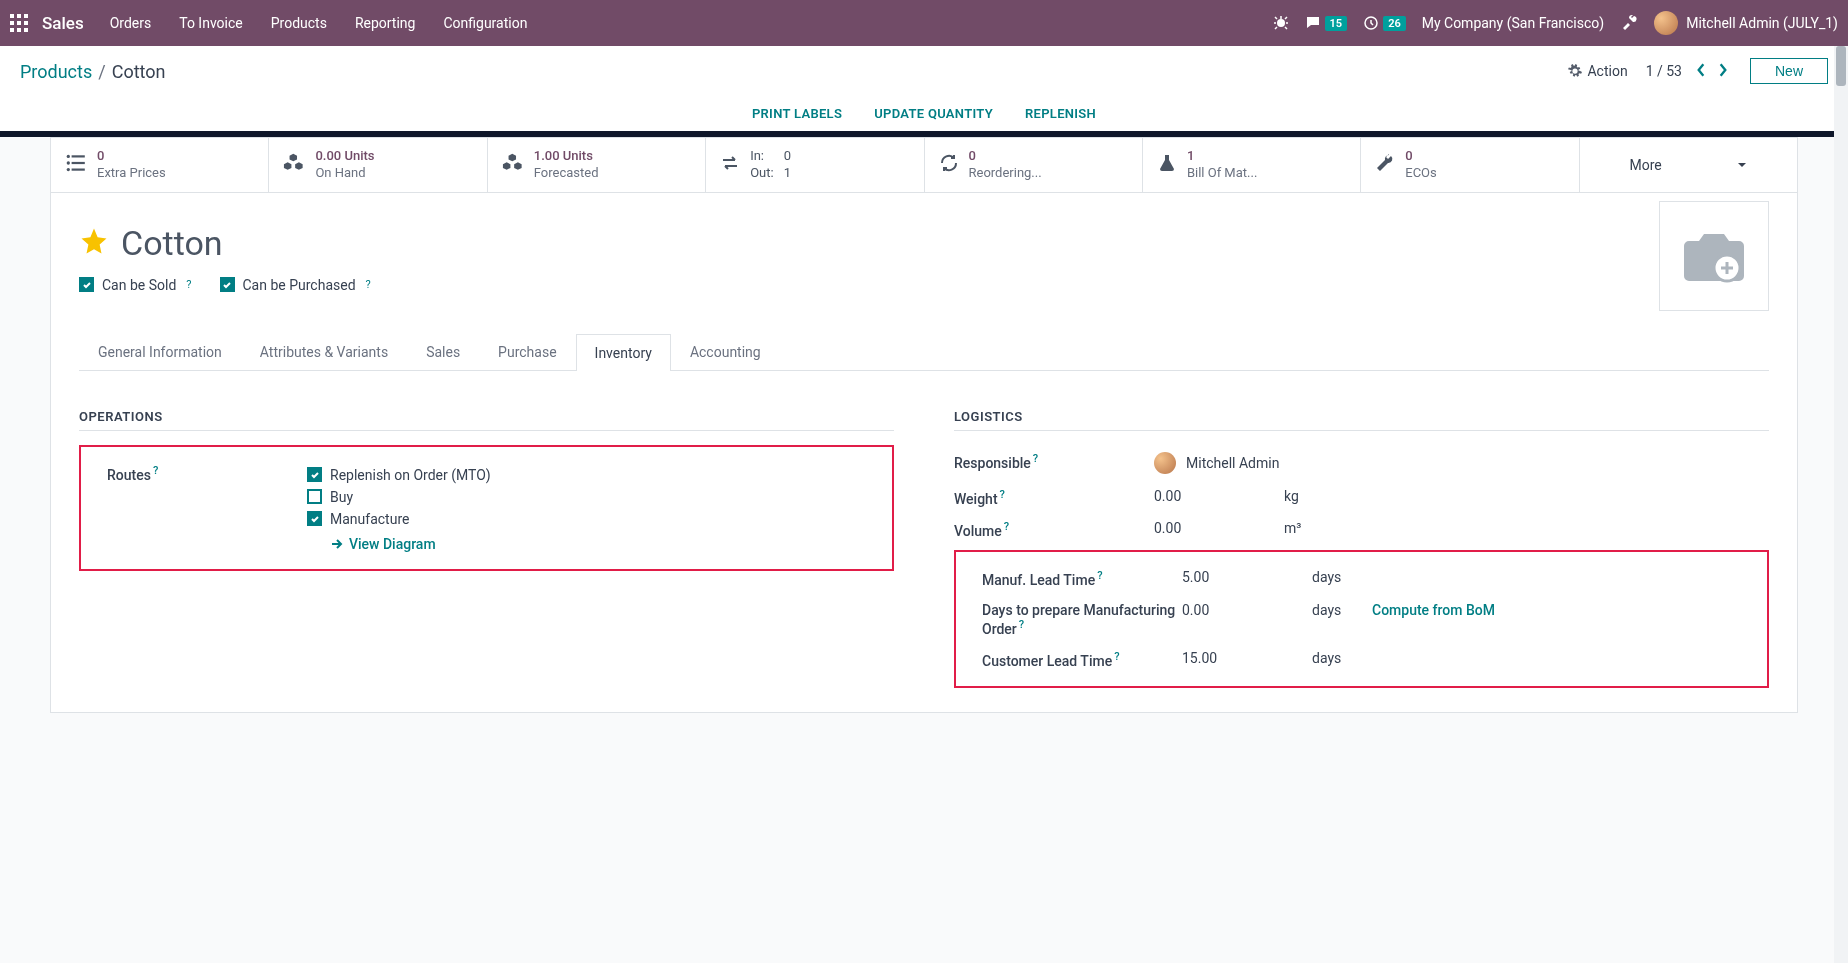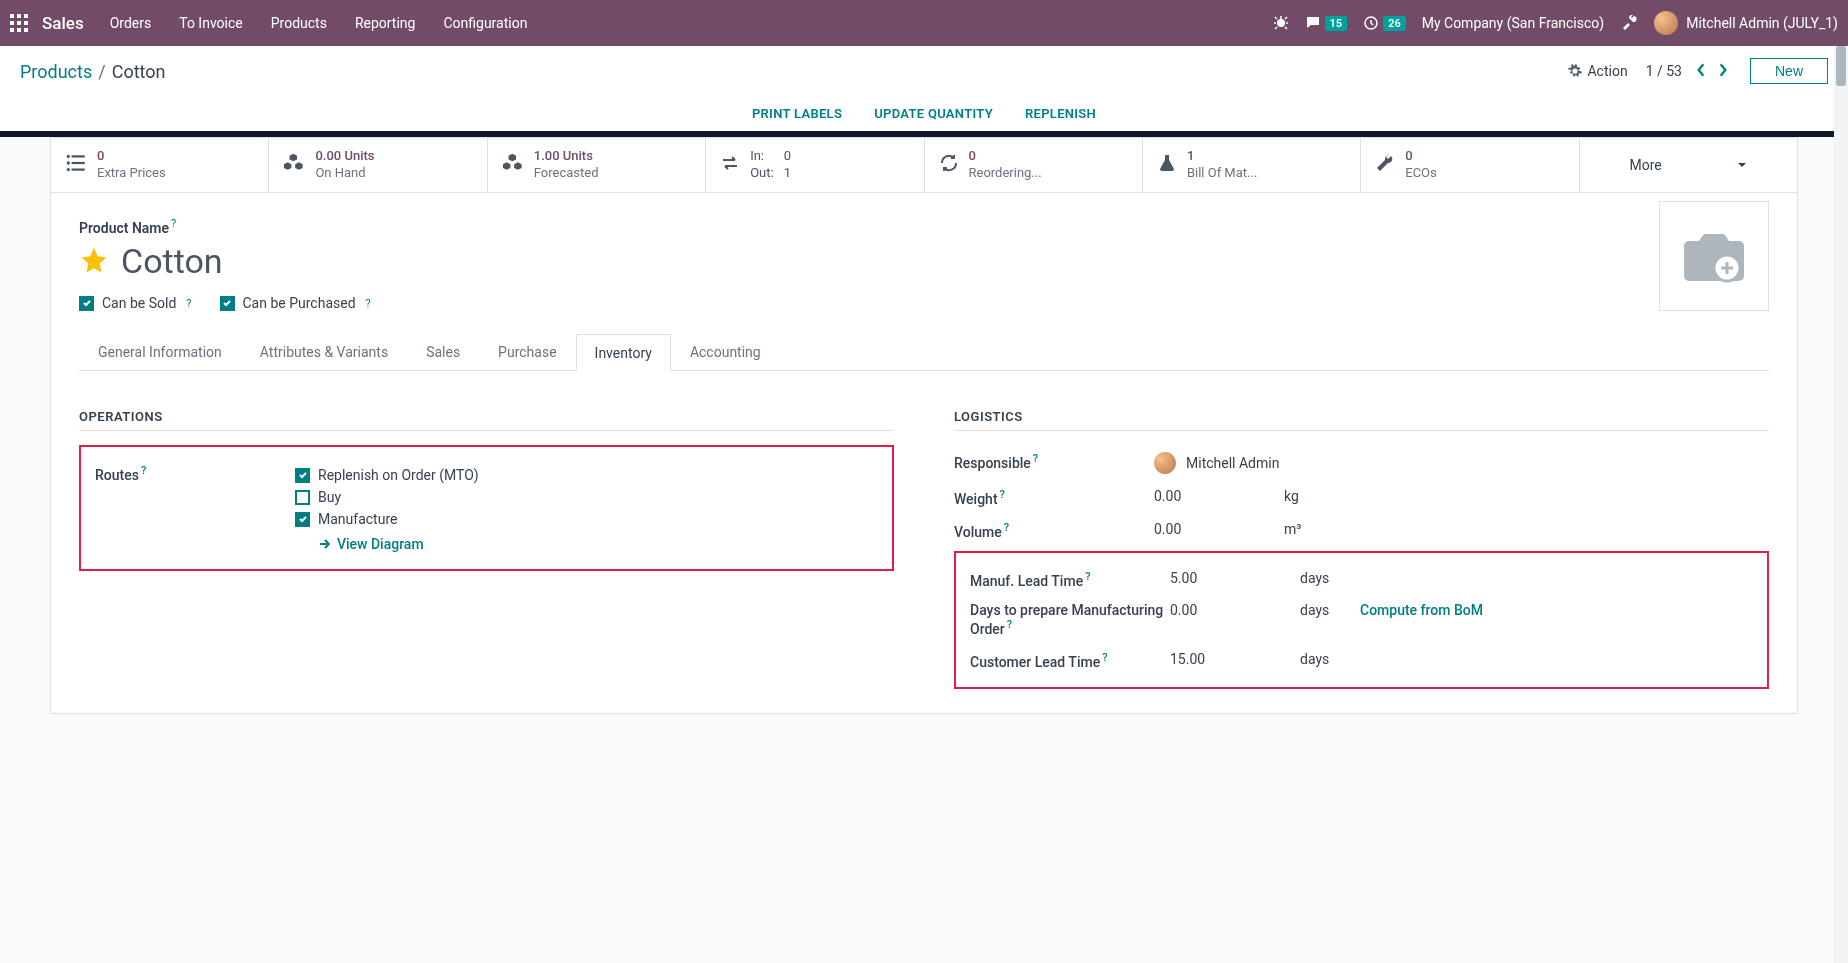--- a/index.html
+++ b/index.html
@@ -59,21 +59,21 @@
 .chk .box svg { width: 10px; height: 10px; }
 
 .tabs { display: flex; border-bottom: 1px solid #dee2e6; margin-top: 22px; }
 .tab { padding: 10px 18px; border: 1px solid transparent; border-bottom: none; color: #6b7280; cursor: pointer; font-size: 14px; }
 .tab.active { border-color: #dee2e6; background: #fff; color: #374151; position: relative; top: 1px; }
 
 .tab-body { display: flex; gap: 60px; padding-top: 38px; }
 .col { flex: 1; }
 .section-title { font-size: 13px; font-weight: 600; letter-spacing: 0.5px; color: #374151; border-bottom: 1px solid #dee2e6; padding-bottom: 6px; margin-bottom: 14px; }
 
-.highlight-red { border: 2px solid #e11d48; padding: 10px 14px; }
+.highlight-red { border: 2px solid #e11d48; padding: 10px 26px; }
 
 .field-row { display: flex; align-items: flex-start; padding: 7px 0; font-size: 14px; }
 .field-row .lbl { width: 200px; color: #374151; font-weight: 500; flex-shrink: 0; }
 .field-row .val { flex: 1; display: flex; align-items: center; gap: 10px; flex-wrap: wrap; }
 .field-row .unit { width: 50px; color: #374151; }
 .field-row .extra { color: #017e84; cursor: pointer; font-weight: 500; }
 
 .routes-block .chk { padding: 3px 0; }
 .view-diag { color: #017e84; cursor: pointer; display: flex; align-items: center; gap: 6px; margin-top: 6px; margin-left: 24px; font-weight: 500; }
 
@@ -246,21 +246,20 @@
       <span>More</span>&nbsp;
       <svg width="10" height="10" viewBox="0 0 10 10">
           <path d="M1 3l4 4 4-4z" fill="#374151"></path>
         </svg>
     </div>
   </div>
 
   <div class="form-card">
     <div class="header-flex">
       <div style="flex:1">
-        <div><span class="prod-label">Product Name</span><span class="help">?</span></div>
         <div class="prod-row">
           <span class="star"><svg width="30" height="30" viewBox="0 0 24 24" fill="#f8c200">
                 <path d="M12 2l2.9 6.9L22 10l-5.5 4.8L18 22l-6-3.5L6 22l1.5-7.2L2 10l7.1-1.1L12 2z"></path>
               </svg></span>
           <span class="prod-name">Cotton</span>
         </div>
         <div class="checks">
           <label class="chk">
             <span class="box">
                 <svg viewBox="0 0 10 10" fill="none" stroke="#fff" stroke-width="2">

